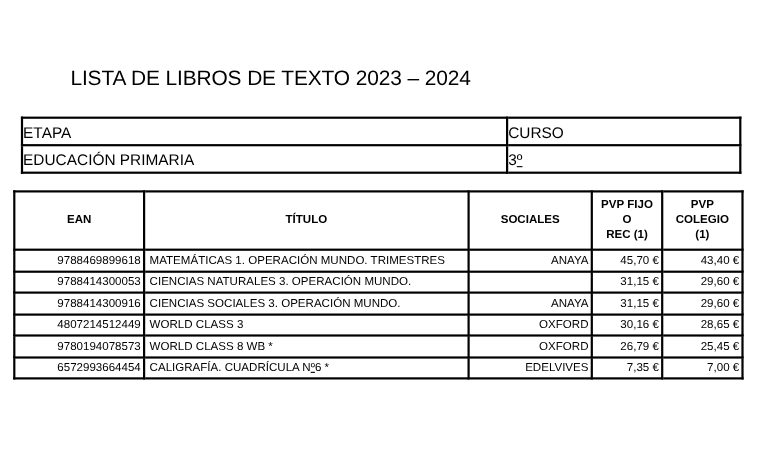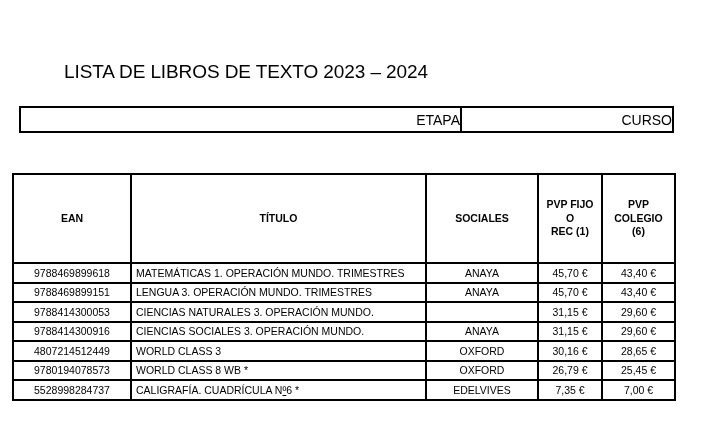--- a/index.html
+++ b/index.html
@@ -31,74 +31,78 @@
   }
   
   .t1 {
     position: absolute;
     left: 19px;
     top: 106px;
   }
   .t1 td {
     border: 2px solid #000;
     height: 23px;
-    text-align: right;
+    text-align: left;
     vertical-align: middle;
     font-size: 14px;
     padding: 0;
     overflow: hidden;
     white-space: nowrap;
   }
   
   .t2 {
     position: absolute;
     left: 12px;
     top: 173px;
   }
   .t2 th {
     border: 2px solid #000;
     height: 51px;
     font-weight: 700;
     font-size: 10.5px;
     line-height: 1.3;
     text-align: center;
     vertical-align: middle;
-    padding: 18px 2px;
+    padding: 0 2px;
     white-space: pre-line;
     overflow: hidden;
   }
   .t2 td {
     border: 2px solid #000;
     height: 17.5px;
     font-size: 10.5px;
     vertical-align: middle;
     padding: 0 2px;
     overflow: hidden;
     white-space: nowrap;
   }
-  .t2 td.c { text-align: center; }
+  .t2 td.c { text-align: right; }
   .t2 td.l { text-align: left; padding-left: 4px; }
   .ord { text-decoration: underline; }
 </style>
 </head>
 <body>
 
 <div class="page">
 
   <h1 class="title">LISTA DE LIBROS DE TEXTO 2023 – 2024</h1>
 
   <table class="t1">
     <colgroup>
         <col style="width:441px">
         <col style="width:212px">
       </colgroup>
     <tbody>
       <tr>
         <td>ETAPA</td>
         <td>CURSO</td>
+      </tr>
+      <tr>
+        <td>EDUCACIÓN PRIMARIA</td>
+        <td>3<span class="ord">º</span></td>
       </tr>
     </tbody>
   </table>
 
   <table class="t2">
     <colgroup>
       <col style="width:118px">
         <col style="width:295px">
         <col style="width:112px">
         <col style="width:64px">
@@ -107,34 +111,27 @@
     <thead>
       <tr>
         <th>EAN</th>
         <th>TÍTULO</th>
         <th>SOCIALES</th>
         <th>PVP FIJO
 O
 REC (1)</th>
         <th>PVP
 COLEGIO
-(6)</th>
+(1)</th>
       </tr>
     </thead>
     <tbody>
       <tr>
         <td class="c">9788469899618</td>
         <td class="l">MATEMÁTICAS 1. OPERACIÓN MUNDO. TRIMESTRES</td>
-        <td class="c">ANAYA</td>
-        <td class="c">45,70 €</td>
-        <td class="c">43,40 €</td>
-      </tr>
-      <tr>
-        <td class="c">9788469899151</td>
-        <td class="l">LENGUA 3. OPERACIÓN MUNDO. TRIMESTRES</td>
         <td class="c">ANAYA</td>
         <td class="c">45,70 €</td>
         <td class="c">43,40 €</td>
       </tr>
       <tr>
         <td class="c">9788414300053</td>
         <td class="l">CIENCIAS NATURALES 3. OPERACIÓN MUNDO.</td>
         <td class="c"></td>
         <td class="c">31,15 €</td>
         <td class="c">29,60 €</td>
@@ -154,21 +151,21 @@
         <td class="c">28,65 €</td>
       </tr>
       <tr>
         <td class="c">9780194078573</td>
         <td class="l">WORLD CLASS 8 WB *</td>
         <td class="c">OXFORD</td>
         <td class="c">26,79 €</td>
         <td class="c">25,45 €</td>
       </tr>
       <tr>
-        <td class="c">5528998284737</td>
+        <td class="c">6572993664454</td>
         <td class="l">CALIGRAFÍA. CUADRÍCULA N<span class="ord">º</span>6 *</td>
         <td class="c">EDELVIVES</td>
         <td class="c">7,35 €</td>
         <td class="c">7,00 €</td>
       </tr>
     </tbody>
   </table>
 
 </div>
 

